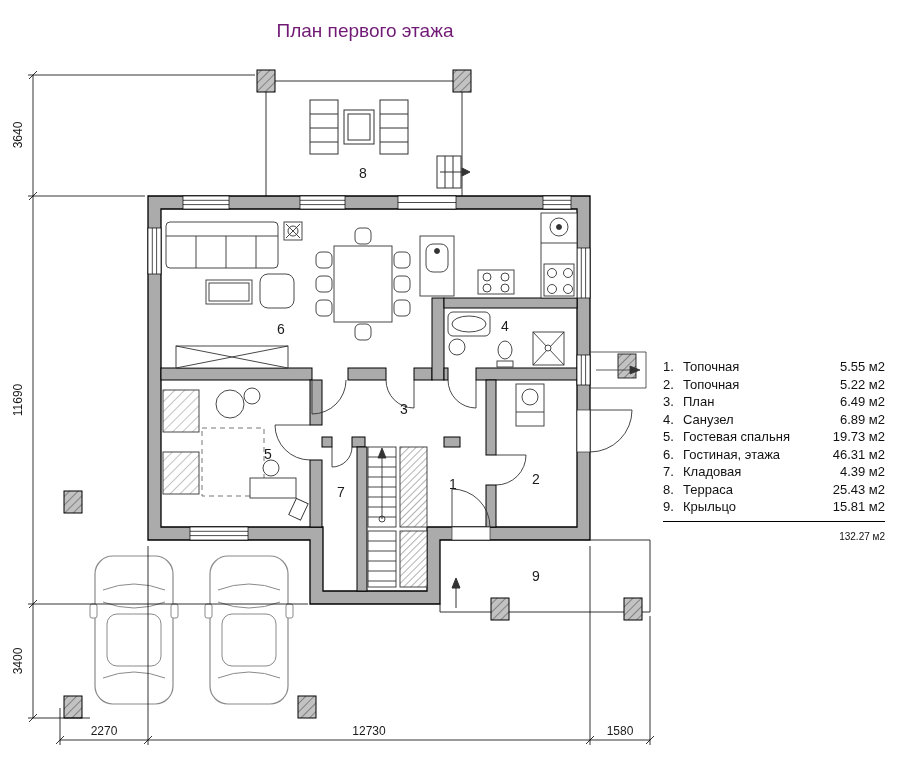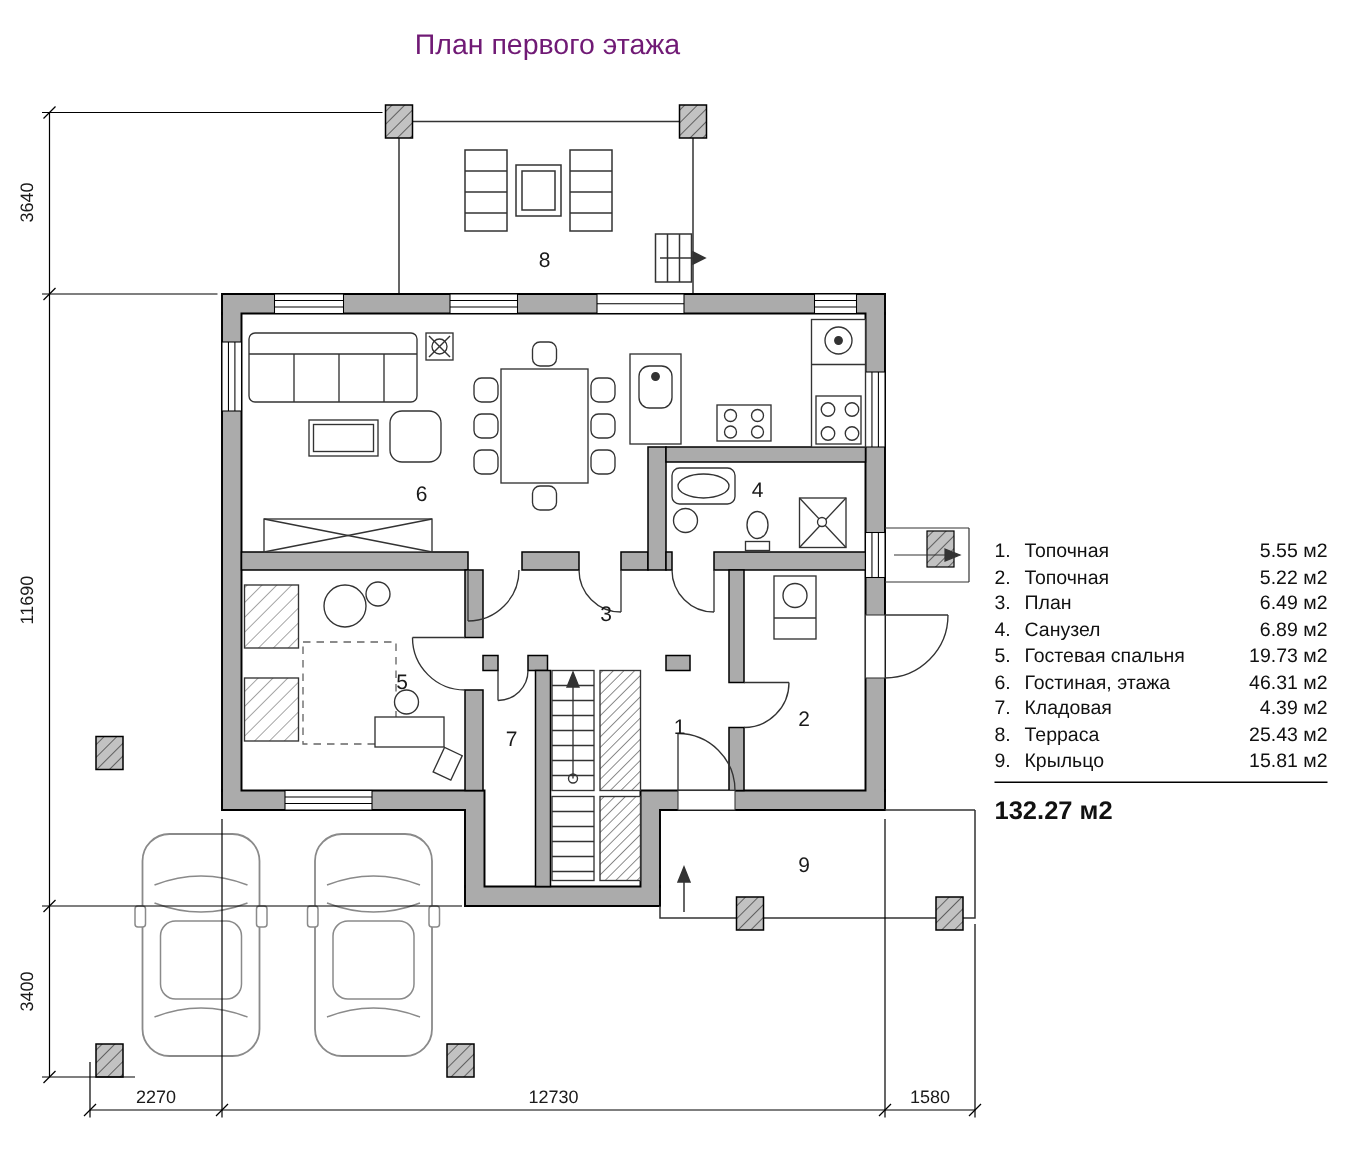--- a/index.html
+++ b/index.html
@@ -8,21 +8,21 @@
   .page-title{position:absolute;top:20px;left:215px;width:300px;text-align:center;
        font-size:19px;color:#701a75;}
   svg{position:absolute;top:0;left:0;}
   svg text{font-family:"Liberation Sans", sans-serif;fill:#1a1a1a;}
   .legend{position:absolute;left:663px;top:360px;width:222px;font-size:13px;}
   .legend-row{display:flex;margin-bottom:4px;line-height:13.5px;}
   .legend-row .num{width:20px;}
   .legend-row .nm{flex:1;}
   .legend-row .area{text-align:left;white-space:nowrap;}
   .legend-total{border-top:1px solid #000;margin-top:7px;padding-top:9px;
-       text-align:left;font-size:17px;font-weight:bold;}
+       text-align:right;font-size:10px;}
 </style>
 </head>
 <body>
 
 <div class="page-title">План первого этажа</div>
 
 <svg width="910" height="774" viewBox="0 0 910 774">
   <defs>
     <pattern id="hatch" width="6" height="6" patternUnits="userSpaceOnUse" patternTransform="rotate(45)">
       <rect width="6" height="6" fill="#c2c2c2"></rect>

